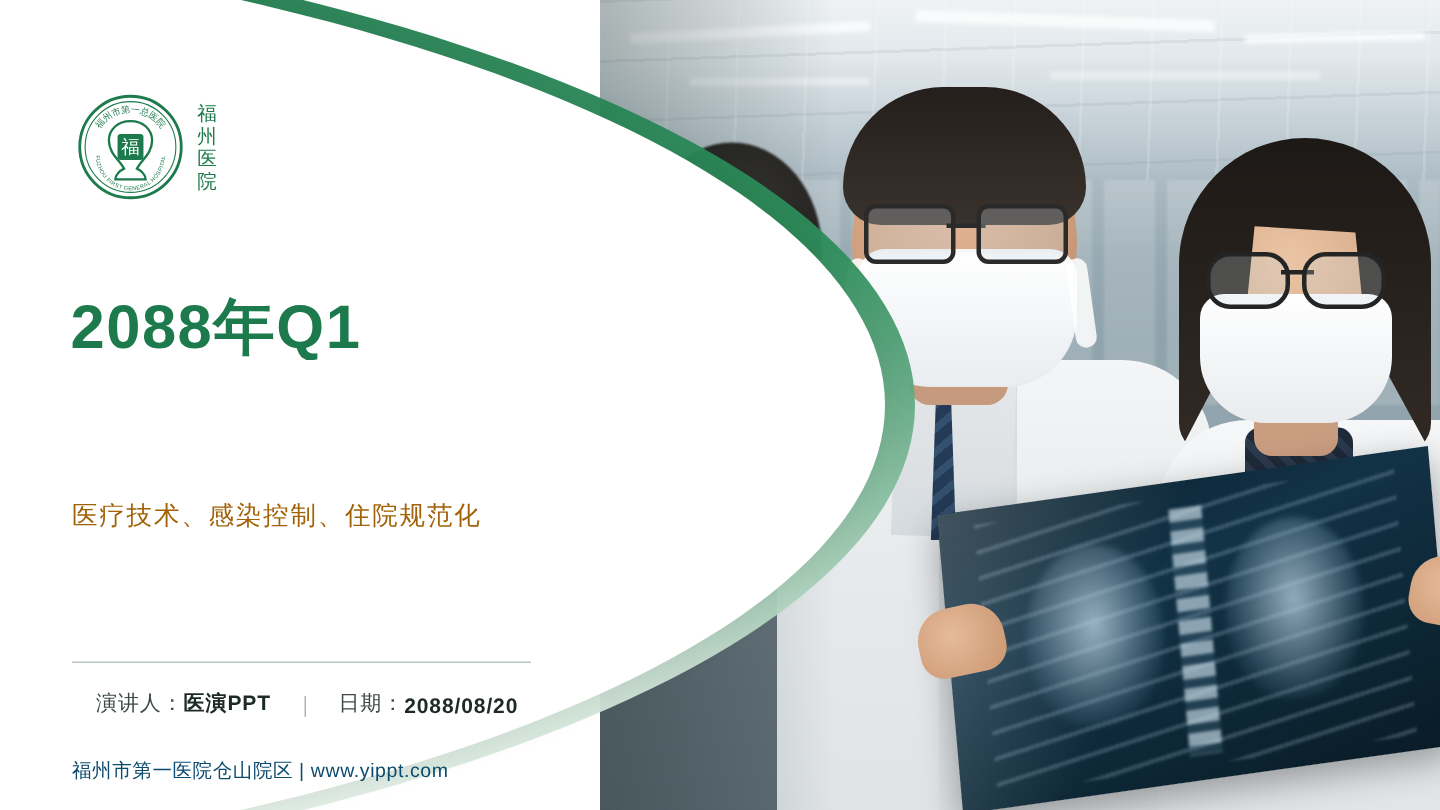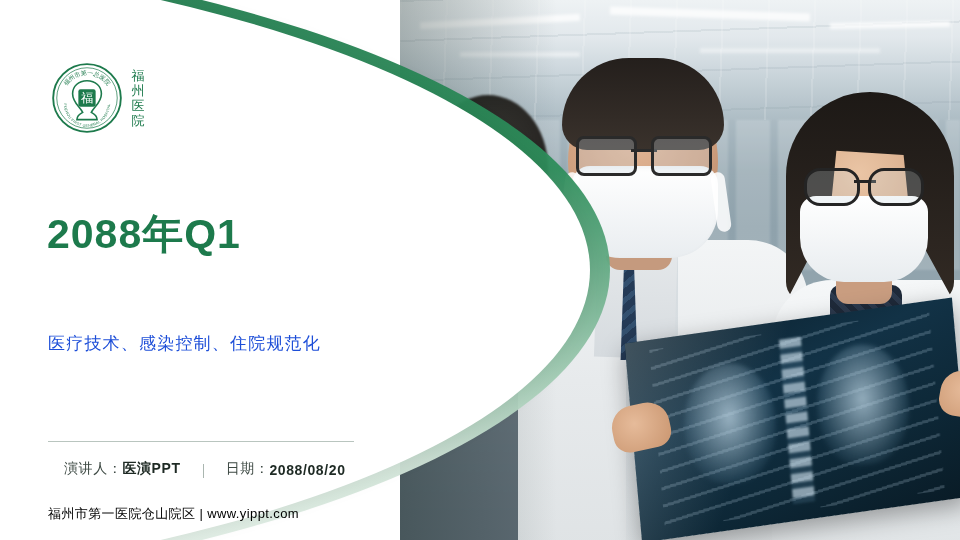--- a/index.html
+++ b/index.html
@@ -283,36 +283,36 @@
     left: 0;
     top: 196px;
     width: 470px;
   }
   .title-line1 {
     font-size: 41px;
     font-weight: bold;
     color: #1d7a4c;
     letter-spacing: 1px;
     line-height: 1.08;
-    margin: 16px 0 4px 0;
+    margin: 0 0 4px 0;
   }
   .title-line2 {
     font-size: 41px;
     font-weight: bold;
     color: #1d7a4c;
     letter-spacing: 1px;
     line-height: 1.1;
     margin: 0;
   }
   .subtitle {
     position: absolute;
     left: 1px;
     top: 332px;
     font-size: 17px;
-    color: #1d4ed8;
+    color: #a16207;
     letter-spacing: 1.2px;
   }
 
   .divider {
     position: absolute;
     left: 1px;
     top: 441px;
     width: 306px;
     height: 1px;
     background: #b9c5bf;
@@ -334,21 +334,21 @@
     width: 1px; height: 14px;
     background: #aab6b0;
     margin: 0 22px;
   }
 
   .footer {
     position: absolute;
     left: 1px;
     top: 505px;
     font-size: 13px;
-    color: #000000;
+    color: #0c4a6e;
     letter-spacing: 0.4px;
   }
 </style>
 </head>
 <body>
 
 <div class="slide">
 
   <div class="photo-wrap">
     <div class="room"></div>

